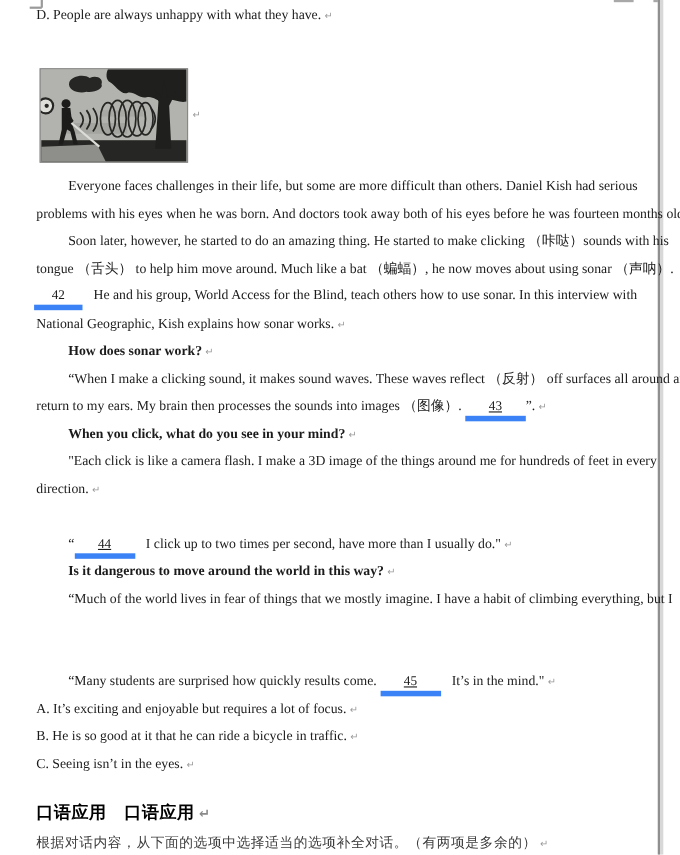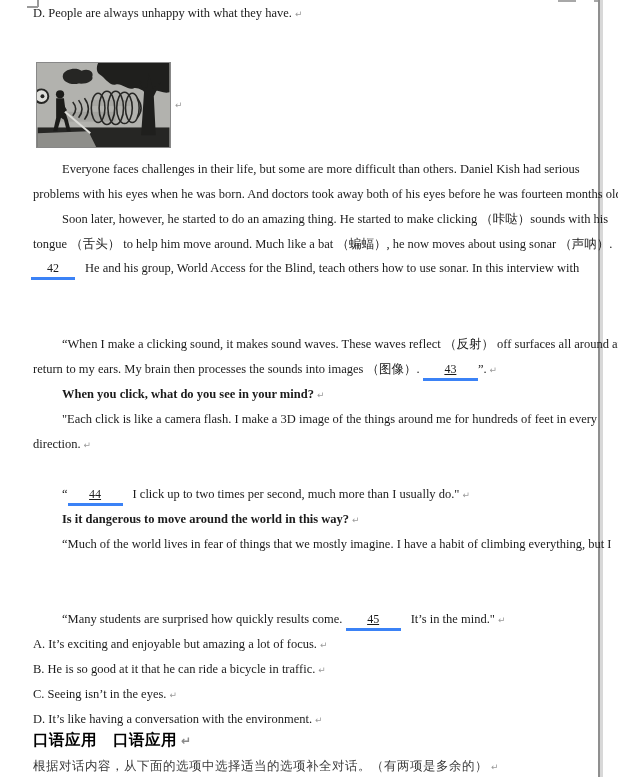--- a/index.html
+++ b/index.html
@@ -26,21 +26,21 @@
     font-family:"Liberation Sans", sans-serif;
     font-weight:bold;
     font-size:15.5px;
     color:#000;
     letter-spacing:0.5px;
   }
   .cn-body { font-size:12.5px; color:#3a3a3a; letter-spacing:0.5px; }
   .blank {
     display:inline-block;
     text-align:center;
-    border-bottom:3px solid #3b82f6;
+    border-bottom:5px solid #3b82f6;
     font-size:12px;
   }
   .w44 { min-width:44px; }
   .w55 { min-width:55px;text-decoration:underline; }
   .pm {
     font-family:"DejaVu Sans", sans-serif;
     font-size:9px;
     color:#9a9a9a;
     margin-left:3px;
     vertical-align:baseline;
@@ -107,37 +107,38 @@
     </g>
   </svg>
   <div class="img-pmark"><span>↵</span></div>
 
   <div class="ln ind" style="top:161px"><span>Everyone faces challenges in their life, but some are more difficult than others. Daniel Kish had serious</span></div>
   <div class="ln" style="top:186px"><span>problems with his eyes when he was born. And doctors took away both of his eyes before he was fourteen months old.</span></div>
 
   <div class="ln ind" style="top:211px"><span>Soon later, however, he started to do an amazing thing. He started to make clicking （咔哒）sounds with his</span></div>
   <div class="ln" style="top:236px"><span>tongue （舌头） to help him move around. Much like a bat （蝙蝠）, he now moves about using sonar （声呐）.</span></div>
   <div class="ln" style="top:260px;left:31px"><span class="blank w44 gap-r">42</span><span>He and his group, World Access for the Blind, teach others how to use sonar. In this interview with</span></div>
+  <div class="ln" style="top:286px"><span>National Geographic, Kish explains how sonar works.</span><span class="pm">↵</span></div>
 
+  <div class="ln ind q" style="top:311px"><span>How does sonar work?</span><span class="pm" style="font-weight:normal">↵</span></div>
   <div class="ln ind" style="top:336px"><span>“When I make a clicking sound, it makes sound waves. These waves reflect （反射） off surfaces all around and</span></div>
   <div class="ln" style="top:361px"><span>return to my ears. My brain then processes the sounds into images （图像）.</span> <span class="blank w55">43</span><span>”.</span><span class="pm">↵</span></div>
 
   <div class="ln ind q" style="top:386px"><span>When you click, what do you see in your mind?</span><span class="pm" style="font-weight:normal">↵</span></div>
   <div class="ln ind" style="top:411px"><span>"Each click is like a camera flash. I make a 3D image of the things around me for hundreds of feet in every</span></div>
   <div class="ln" style="top:436px"><span>direction.</span><span class="pm">↵</span></div>
 
-  <div class="ln ind" style="top:486px"><span>“</span><span class="blank w55 gap-r">44</span><span>I click up to two times per second, much more than I usually do."</span><span class="pm">↵</span></div>
+  <div class="ln ind" style="top:486px"><span>“</span><span class="blank w55 gap-r">44</span><span>I click up to two times per second, have more than I usually do."</span><span class="pm">↵</span></div>
 
   <div class="ln ind q" style="top:511px"><span>Is it dangerous to move around the world in this way?</span><span class="pm" style="font-weight:normal">↵</span></div>
   <div class="ln ind" style="top:536px"><span>“Much of the world lives in fear of things that we mostly imagine. I have a habit of climbing everything, but I</span></div>
 
   <div class="ln ind" style="top:611px"><span>“Many students are surprised how quickly results come.</span> <span class="blank w55 gap-r">45</span><span>It’s in the mind."</span><span class="pm">↵</span></div>
 
-  <div class="ln" style="top:636px"><span>A. It’s exciting and enjoyable but amazing a lot of focus.</span><span class="pm">↵</span></div>
+  <div class="ln" style="top:636px"><span>A. It’s exciting and enjoyable but requires a lot of focus.</span><span class="pm">↵</span></div>
   <div class="ln" style="top:686px"><span>C. Seeing isn’t in the eyes.</span><span class="pm">↵</span></div>
   <div class="ln" style="top:661px"><span>B. He is so good at it that he can ride a bicycle in traffic.</span><span class="pm">↵</span></div>
-  <div class="ln" style="top:711px"><span>D. It’s like having a conversation with the environment.</span><span class="pm">↵</span></div>
 
   <div class="ln h-cn" style="top:731px"><span>口语应用　口语应用</span><span class="pm pm-big">↵</span></div>
 
   <div class="ln cn-body" style="top:758px"><span>根据对话内容，从下面的选项中选择适当的选项补全对话。（有两项是多余的）</span><span class="pm">↵</span></div>
 
 </div>
 
 </body></html>

